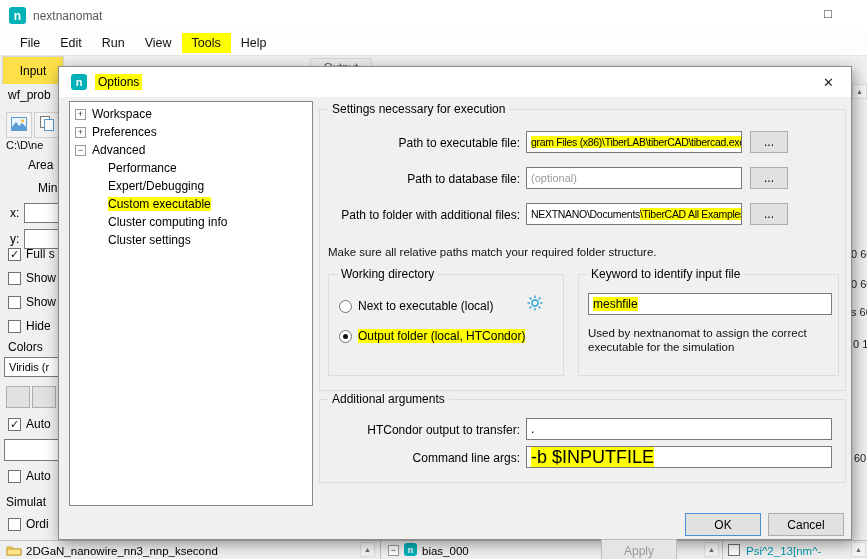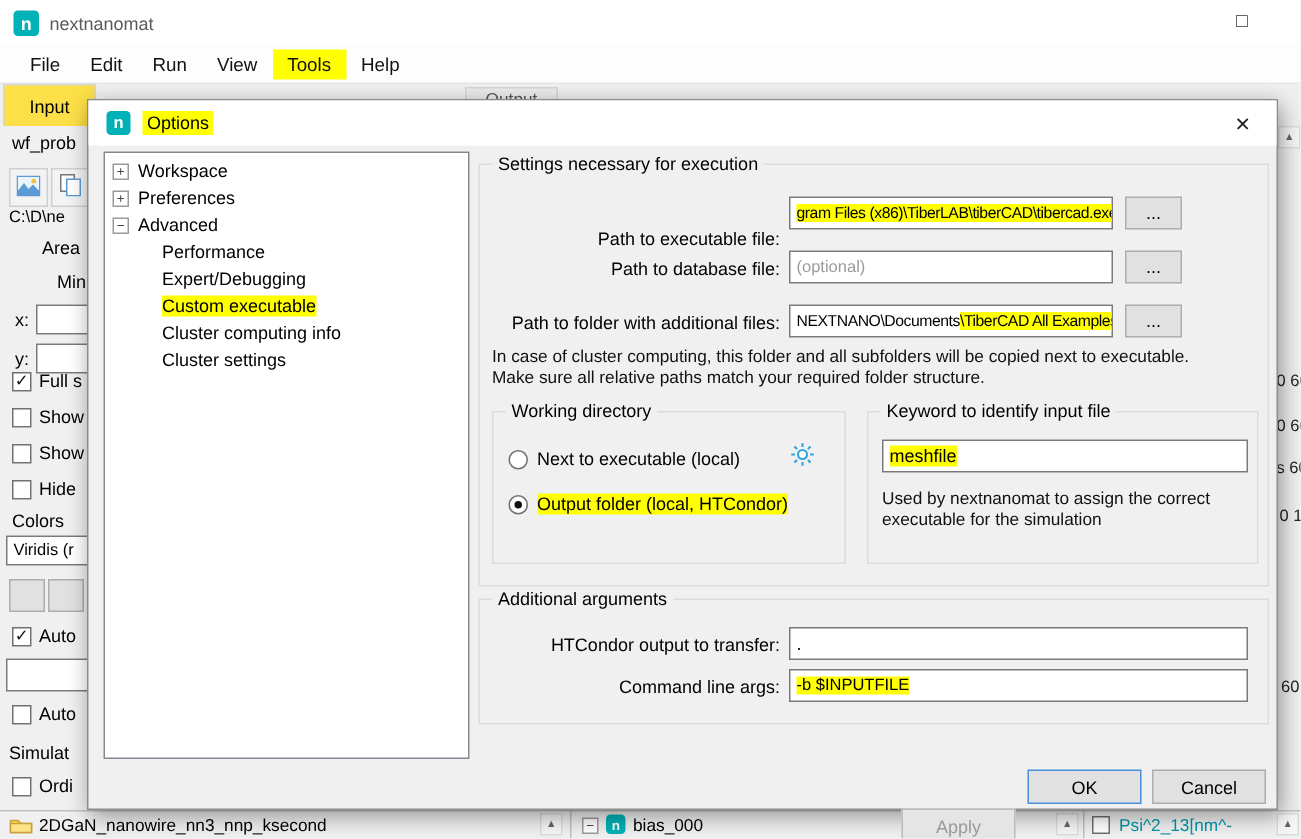--- a/index.html
+++ b/index.html
@@ -214,21 +214,21 @@
         <span>Cluster computing info</span>
       </div>
       <div class="tree-row child">
         <span>Cluster settings</span>
       </div>
     </div>
 
     <div class="groupbox" style="left:260px; top:42px; width:527px; height:282px;">
       <span class="gtitle">Settings necessary for execution</span>
 
-      <span class="flabel" style="left:0; top:26px; width:200px;margin-top:16px;">Path to executable file:</span>
+      <span class="flabel" style="left:0; top:26px; width:200px;">Path to executable file:</span>
       <div class="textbox abs" style="left:206px; top:21px; width:216px; height:22px; font-size:10.5px; letter-spacing:-0.3px;">
         <span class="hl">gram Files (x86)\TiberLAB\tiberCAD\tibercad.exe</span>
       </div>
       <div class="btn abs" style="left:430px; top:21px; width:38px; height:22px;">
         <span>...</span>
       </div>
 
       <span class="flabel" style="left:0; top:62px; width:200px;">Path to database file:</span>
       <div class="textbox abs" style="left:206px; top:57px; width:216px; height:22px; font-size:11px;">
         <span class="placeholder">(optional)</span>
@@ -239,21 +239,20 @@
 
       <span class="flabel" style="left:0; top:98px; width:200px;">Path to folder with additional files:</span>
       <div class="textbox abs" style="left:206px; top:93px; width:216px; height:22px; font-size:10.5px; letter-spacing:-0.3px;">
         <span>NEXTNANO\Documents</span>
           <span class="hl">\TiberCAD All Examples</span>
       </div>
       <div class="btn abs" style="left:430px; top:93px; width:38px; height:22px;">
         <span>...</span>
       </div>
 
-      <div class="note" style="left:8px; top:122px;">In case of cluster computing, this folder and all subfolders will be copied next to executable.</div>
       <div class="note" style="left:8px; top:136px;">Make sure all relative paths match your required folder structure.</div>
 
       <div class="groupbox" style="left:8px; top:164px; width:236px; height:102px;">
         <span class="gtitle">Working directory</span>
         <div class="radio-row" style="left:10px; top:24px;">
           <span class="radio"></span>
           <span>Next to executable (local)</span>
         </div>
         <span class="abs" style="left:198px; top:20px;">
           <svg width="16" height="16" viewBox="0 0 16 16">
@@ -288,21 +287,21 @@
 
     <div class="groupbox" style="left:260px; top:332px; width:527px; height:84px;">
       <span class="gtitle">Additional arguments</span>
 
       <span class="flabel" style="left:0; top:23px; width:200px;">HTCondor output to transfer:</span>
       <div class="textbox abs" style="left:206px; top:18px; width:306px; height:22px; font-size:12px;">
         <span>.</span>
       </div>
 
       <span class="flabel" style="left:0; top:51px; width:200px;">Command line args:</span>
-      <div class="textbox abs" style="left:206px; top:46px; width:306px; height:22px; font-size:11px;">
+      <div class="textbox abs" style="left:206px; top:46px; width:306px; height:22px; font-size:18px;">
         <span class="hl">-b $INPUTFILE</span>
       </div>
     </div>
 
     <div class="btn disabled abs" style="left:542px; top:472px; width:76px; height:23px;">
       <span>Apply</span>
     </div>
     <div class="btn default abs" style="left:626px; top:446px; width:76px; height:23px;">
       <span>OK</span>
     </div>

